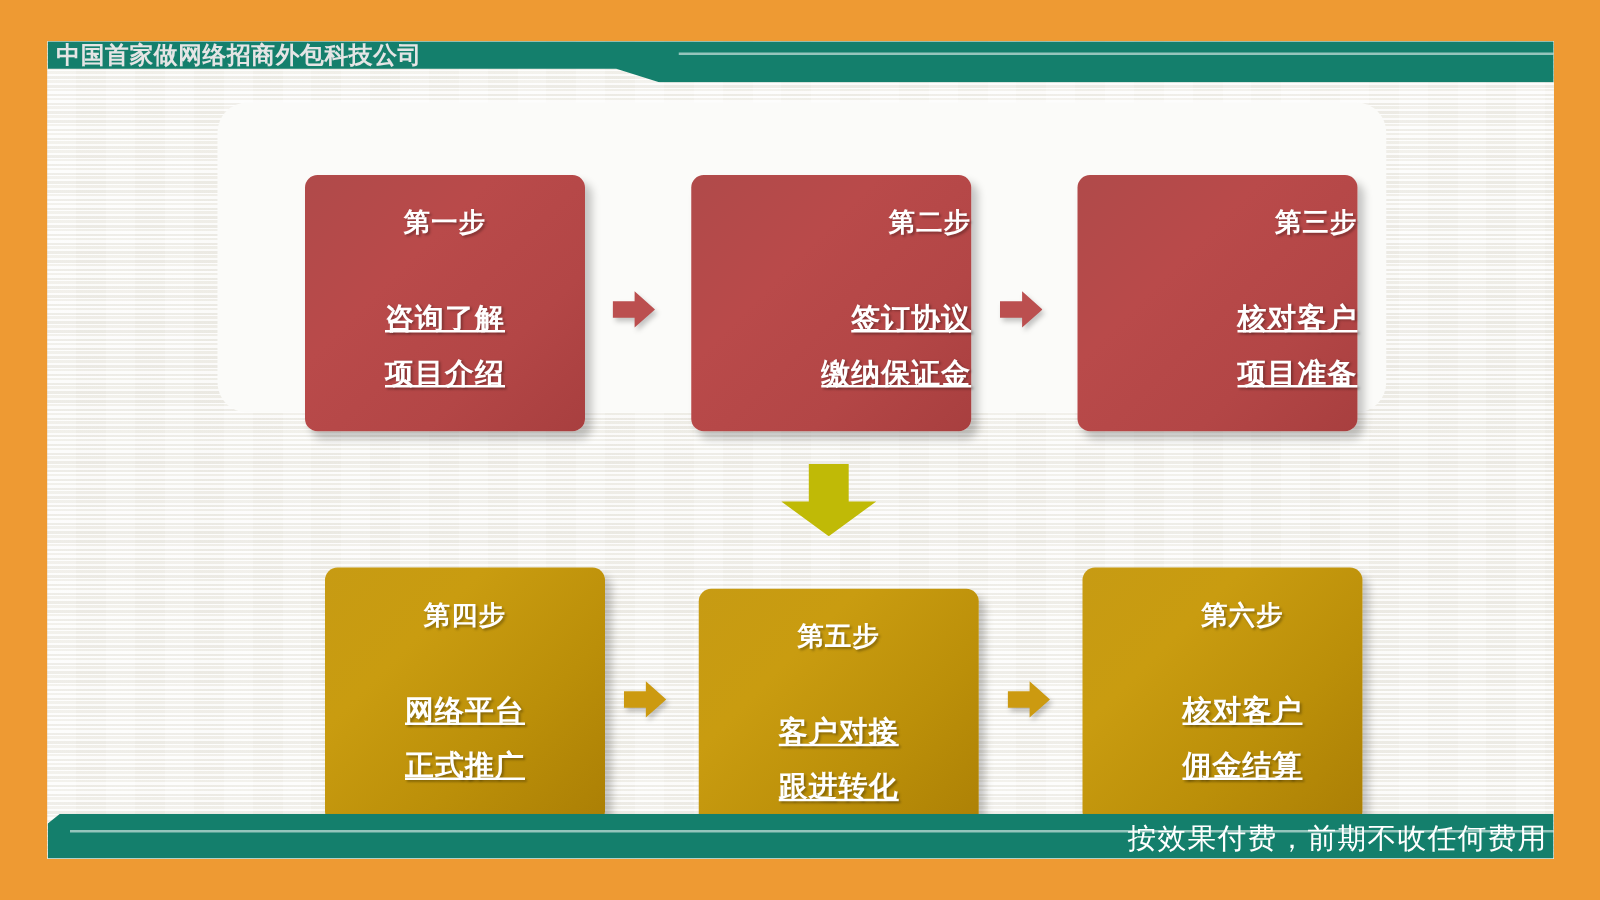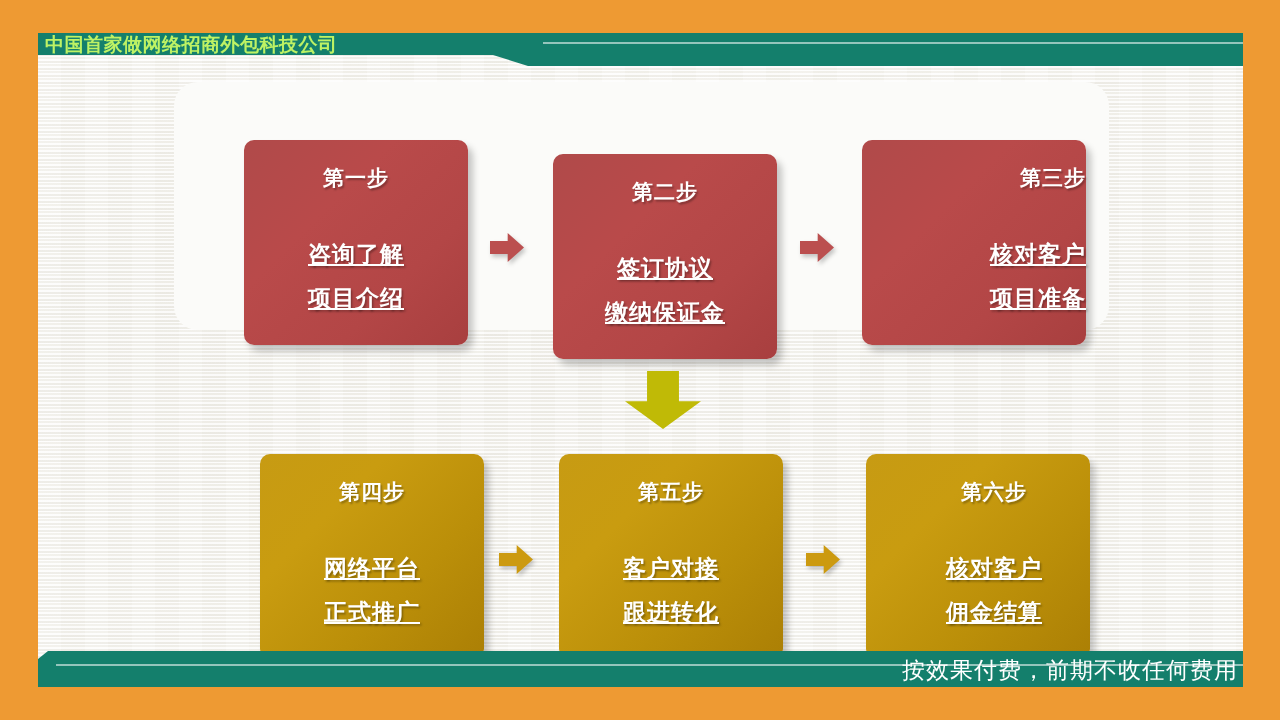--- a/index.html
+++ b/index.html
@@ -60,21 +60,21 @@
     width: 700px;
     height: 2px;
     background: rgba(255,255,255,0.55);
   }
   #header-title {
     position: absolute;
     left: 7px;
     top: 0px;
     height: 22px;
     line-height: 23px;
-    color: #bef264;
+    color: #e5e5e5;
     font-size: 19px;
     font-weight: bold;
     letter-spacing: 0.5px;
     white-space: nowrap;
   }
 
   
   #top-panel {
     position: absolute;
     left: 136px;
@@ -116,25 +116,25 @@
     font-size: 23px;
     font-weight: bold;
     line-height: 44px;
     text-shadow: 1.5px 1.5px 2px rgba(0,0,0,0.30);
     letter-spacing: 1px;
     text-decoration: underline;
   }
 
   
   #box-1 { left: 206px;  top: 107px; }
-  #box-2 { left: 515px;  top: 121px; }
+  #box-2 { left: 515px;  top: 107px; text-align: right; }
   #box-3 { left: 824px;  top: 107px; text-align: right; }
   
   #box-4 { left: 222px;  top: 421px; }
-  #box-5 { left: 521px;  top: 421px; }
+  #box-5 { left: 521px;  top: 438px; }
   #box-6 { left: 828px;  top: 421px; padding-left: 32px; }
 
   
   .h-arrow {
     position: absolute;
     width: 34px;
     height: 33px;
     filter: drop-shadow(2px 3px 2px rgba(0,0,0,0.22));
   }
   .h-arrow > i {

